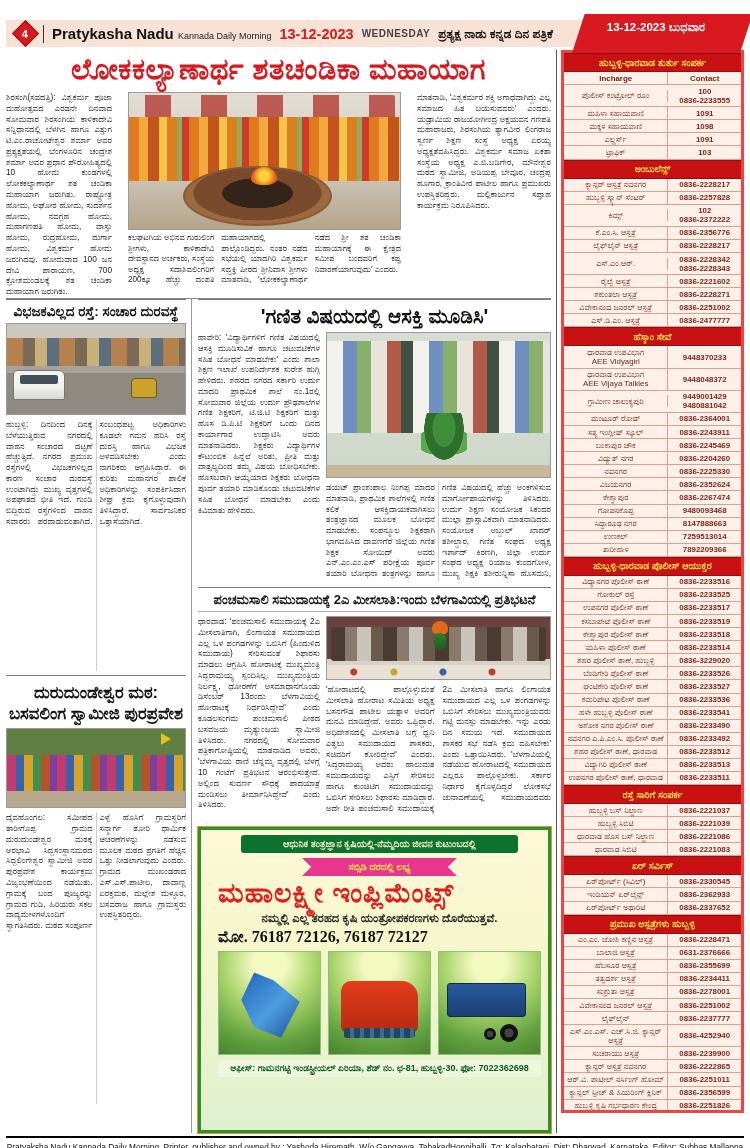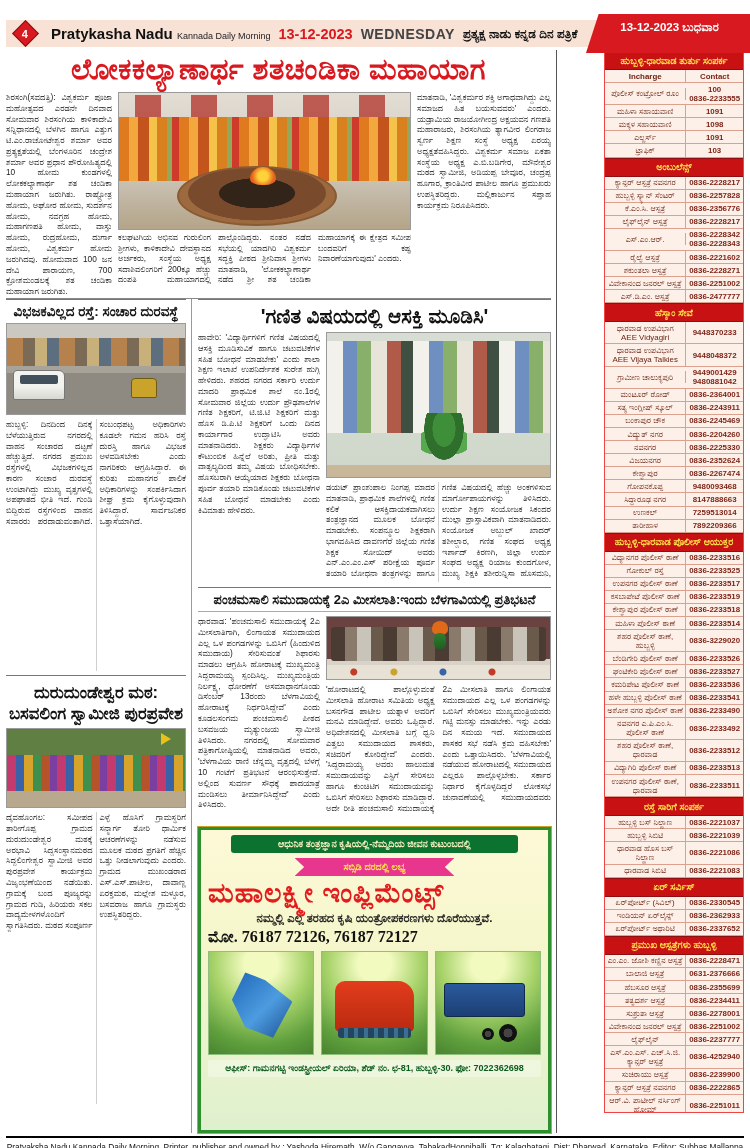--- a/index.html
+++ b/index.html
@@ -8,38 +8,38 @@
   .page { position:relative; width:750px; height:1148px; margin:0 auto; background:#fff; overflow:hidden; padding:20px 6px 4px 6px; }
 
   
   .header-bar { display:flex; align-items:center; height:27px; background:#f8e2d6; padding:0 4px; gap:8px; }
   .diamond { width:19px; height:19px; background:#d8191f; transform:rotate(45deg); display:flex; align-items:center; justify-content:center; margin-left:6px; flex:0 0 auto; border:1px solid #8f0e12;}
   .diamond span { transform:rotate(-45deg); color:#fff; font-weight:bold; font-size:11px; }
   .hdr-div { width:1px; height:18px; background:#333; }
   .masthead { font-weight:bold; font-size:15px; color:#111; white-space:nowrap; }
   .masthead-sub { font-size:9px; font-weight:normal; color:#222; }
   .hdr-date { color:#d8191f; font-weight:bold; font-size:14.5px; white-space:nowrap; }
-  .hdr-day { color:#444; font-size:14px; font-weight:bold; letter-spacing:.5px; }
+  .hdr-day { color:#444; font-size:10px; font-weight:bold; letter-spacing:.5px; }
   .hdr-tagline { font-weight:bold; font-size:12px; color:#111; white-space:nowrap; }
   .hdr-banner { margin-left:auto; position:relative; height:39px; min-width:168px; }
   .hdr-banner .skew { position:absolute; inset:0; background:#d8191f; transform:skewX(-18deg); transform-origin:bottom; }
   .hdr-banner .txt { position:relative; color:#fff; font-weight:bold; font-size:11.5px; line-height:27px; text-align:center; padding:0 10px; }
 
   
   .content { display:flex; margin-top:3px; }
   .main-col { width:551px; border-right:1px solid #555; padding-right:5px; }
   .side-col { width:187px; padding-left:4px; }
 
   h1.main-head { color:#d8191f; font-size:29px; font-weight:bold; text-align:center; padding:3px 0 5px 0; letter-spacing:.5px; }
 
   .coltext { font-size:8.3px; line-height:1.3; text-align:justify; color:#1c1c1c; overflow:hidden; }
   .two-col { column-count:2; column-gap:7px; column-rule:1px solid #cfcfcf; }
 
   
-  .lead-article { display:grid; grid-template-columns:106px 1fr 134px; gap:6px; height:207px; overflow:hidden; border-bottom:1px solid #888; padding-bottom:2px; }
+  .lead-article { display:grid; grid-template-columns:106px 1fr 134px; gap:16px; height:207px; overflow:hidden; border-bottom:1px solid #888; padding-bottom:2px; }
   .photo { position:relative; overflow:hidden; border:1px solid #9a9a9a; }
   .photo-main { height:138px; background:linear-gradient(180deg,#e3ddd4 0%,#cfc9bf 55%,#b4a488 100%); }
   .deity-row { position:absolute; top:2px; left:4px; right:4px; height:24px;
       background:repeating-linear-gradient(90deg,transparent 0 12px,#b03028 12px 38px,transparent 38px 56px); opacity:.75; border-radius:4px; }
   .crowd-band { position:absolute; top:24px; left:0; right:0; height:64px;
       background:repeating-linear-gradient(90deg,#e07a1f 0 10px,#f2a83c 10px 19px,#c2541c 19px 30px,#f5c24a 30px 38px,#d9801f 38px 48px,#93a85a 48px 53px,#cf3b2a 53px 60px); }
   .pit { position:absolute; bottom:3px; left:20%; width:55%; height:44%;
       background:radial-gradient(ellipse at 50% 45%,#33241a 0 34%,#7a4a2c 35% 62%,#9c6a3e 63% 100%); border-radius:50%; border:2px solid #8a5a34; }
   .fire { position:absolute; bottom:32%; left:45%; width:26px; height:18px;
       background:radial-gradient(circle,#ffd23a 0 30%,#e5631d 70%); border-radius:50% 50% 45% 45%/65% 65% 35% 35%; }
@@ -85,40 +85,40 @@
   .photo-protest { height:64px; background:linear-gradient(180deg,#6a4340 0 68%,#d8d2c8 68% 100%); }
   .sitters { position:absolute; top:10px; left:4px; right:4px; height:34px;
       background:repeating-linear-gradient(90deg,#4a3b33 0 14px,#8a7a6c 14px 26px,#c8c4ba 26px 40px,#6a5a4c 40px 52px); border-radius:3px; }
   .turban { position:absolute; top:4px; left:47%; width:16px; height:14px; background:#e06a1a; border-radius:50% 50% 40% 40%; }
   .garland { position:absolute; top:16px; left:48%; width:12px; height:16px; background:linear-gradient(180deg,#2f7f2f,#1e5f22); border-radius:40%; }
   .press-table { position:absolute; bottom:0; left:0; right:0; height:14px; background:#e8e2d6;
       background-image:radial-gradient(circle at 12% 50%,#c23a2a 0 3px,transparent 4px),radial-gradient(circle at 30% 50%,#caa42a 0 3px,transparent 4px),radial-gradient(circle at 52% 50%,#3a62a8 0 3px,transparent 4px),radial-gradient(circle at 74% 50%,#c23a2a 0 3px,transparent 4px); }
   .protest-bottom { height:132px; margin-top:4px; column-count:2; }
 
   
-  .ad-box { margin-top:5px; border:3px solid #2e8f2e; outline:1px solid #c9a227; background:linear-gradient(180deg,#fdf9d8 0%,#f4f6c9 45%,#dff0cf 100%); padding:5px 7px 4px 7px; position:relative; height:306px; overflow:hidden; }
+  .ad-box { margin-top:5px; border:3px solid #2e8f2e; outline:1px solid #c9a227; background:linear-gradient(180deg,#fdf9d8 0%,#f4f6c9 45%,#dff0cf 100%); padding:5px 7px 4px 17px; position:relative; height:306px; overflow:hidden; }
   .ad-banner { width:86%; margin:0 auto; background:#0b7230; color:#f8f3c0; font-weight:bold; font-size:9.5px; text-align:center; padding:3px 4px; border-radius:3px; }
   .ad-ribbon { width:48%; margin:5px auto 2px auto; background:#e8368f; color:#ffe84a; font-weight:bold; font-size:9.5px; text-align:center; padding:3px 0;
       clip-path:polygon(0 0,100% 0,94% 50%,100% 100%,0 100%,6% 50%); }
   .ad-title { color:#e21c1c; font-weight:bold; font-size:27px; text-align:left; margin-top:2px; letter-spacing:1px; }
   .ad-sub { color:#222; font-weight:bold; font-size:11.5px; text-align:center; margin-top:3px; }
   .ad-phone { color:#111; font-weight:bold; font-size:16px; text-align:left; margin-top:3px; font-family:"Liberation Serif","DejaVu Serif",serif; }
   .ad-panels { display:flex; gap:7px; margin-top:5px; }
   .eq { flex:1; position:relative; height:104px; border:1px solid #8fbf7f;
       background:radial-gradient(circle at 50% 12%,#f2fac0 0 16%,#a8d36a 45%,#5f9f3d 78%,#4a8330 100%); overflow:hidden; }
   .plough { position:absolute; inset:20% 20% 16% 22%; background:linear-gradient(135deg,#1f66b8,#4d9ce0 55%,#1a4f90); clip-path:polygon(22% 0,55% 12%,100% 45%,68% 100%,22% 84%,0 42%); }
   .rotav { position:absolute; left:12%; right:12%; top:28%; bottom:22%; background:linear-gradient(180deg,#e23c1c,#b92a10); border-radius:10px 16px 5px 5px; }
   .rotav::after { content:""; position:absolute; left:4%; right:4%; bottom:-6px; height:10px; background:repeating-linear-gradient(90deg,#23455f 0 6px,#3a6f92 6px 10px); border-radius:3px; }
   .trailer { position:absolute; left:8%; right:14%; top:30%; height:34%; background:linear-gradient(180deg,#2a5a9c,#1c3f74); border-radius:3px; border:1px solid #12294e; }
   .wheel { position:absolute; bottom:12%; width:18px; height:18px; background:radial-gradient(circle,#444 0 35%,#111 36% 100%); border-radius:50%; }
   .wheel.w1 { right:22%; } .wheel.w2 { right:44%; width:12px; height:12px; bottom:14%; }
   .ad-address { margin-top:5px; text-align:center; font-weight:bold; font-size:9px; color:#0b5b1d; background:rgba(255,255,255,.35); padding:3px 2px; border-radius:2px; }
 
   
-  .dir { border:1px solid #ef4444; background:#fdf0e8; overflow:hidden; height:1063px;margin-left:43px; }
+  .dir { border:3px solid #ef4444; background:#fdf0e8; overflow:hidden; height:1063px; }
   .dir-bar { background:#c81113; color:#ffe34a; font-weight:bold; text-align:center; font-size:9.5px; padding:2.5px 1px; border-top:1px solid #8f0e12; border-bottom:1px solid #8f0e12; }
   .dir-row { display:flex; border-bottom:1px solid #dca08e; align-items:center; min-height:12.5px; }
   .dir-row.head { font-weight:bold; font-size:9.5px; color:#111; }
   .dir-name { flex:1.45; padding:1.5px 2px; text-align:center; font-size:7.9px; color:#6b2414; border-right:1px solid #dca08e; line-height:1.15; }
   .dir-contact { flex:1; padding:1.5px 2px; text-align:center; font-size:7.9px; font-weight:bold; color:#7a1f12; line-height:1.15; }
 
   
   .footer { border-top:2px solid #000; margin-top:3px; padding-top:3px; text-align:center; font-size:8.3px; line-height:1.5; color:#111; }
 </style>
 </head>
@@ -293,20 +293,29 @@
           <div class="dir-row">
             <div class="dir-name">
               <div>ಹುಬ್ಬಳ್ಳಿ ಸ್ಕ್ಯಾನ್ ಸೆಂಟರ್</div>
             </div>
             <div class="dir-contact">
               <div>0836-2257828</div>
             </div>
           </div>
           <div class="dir-row">
             <div class="dir-name">
+              <div>ಕಿಮ್ಸ್</div>
+            </div>
+            <div class="dir-contact">
+              <div>102</div>
+              <div>0836-2372222</div>
+            </div>
+          </div>
+          <div class="dir-row">
+            <div class="dir-name">
               <div>ಕೆ.ಎಂ.ಸಿ. ಆಸ್ಪತ್ರೆ</div>
             </div>
             <div class="dir-contact">
               <div>0836-2356776</div>
             </div>
           </div>
           <div class="dir-row">
             <div class="dir-name">
               <div>ಲೈಫ್‌ಲೈನ್ ಆಸ್ಪತ್ರೆ</div>
             </div>

